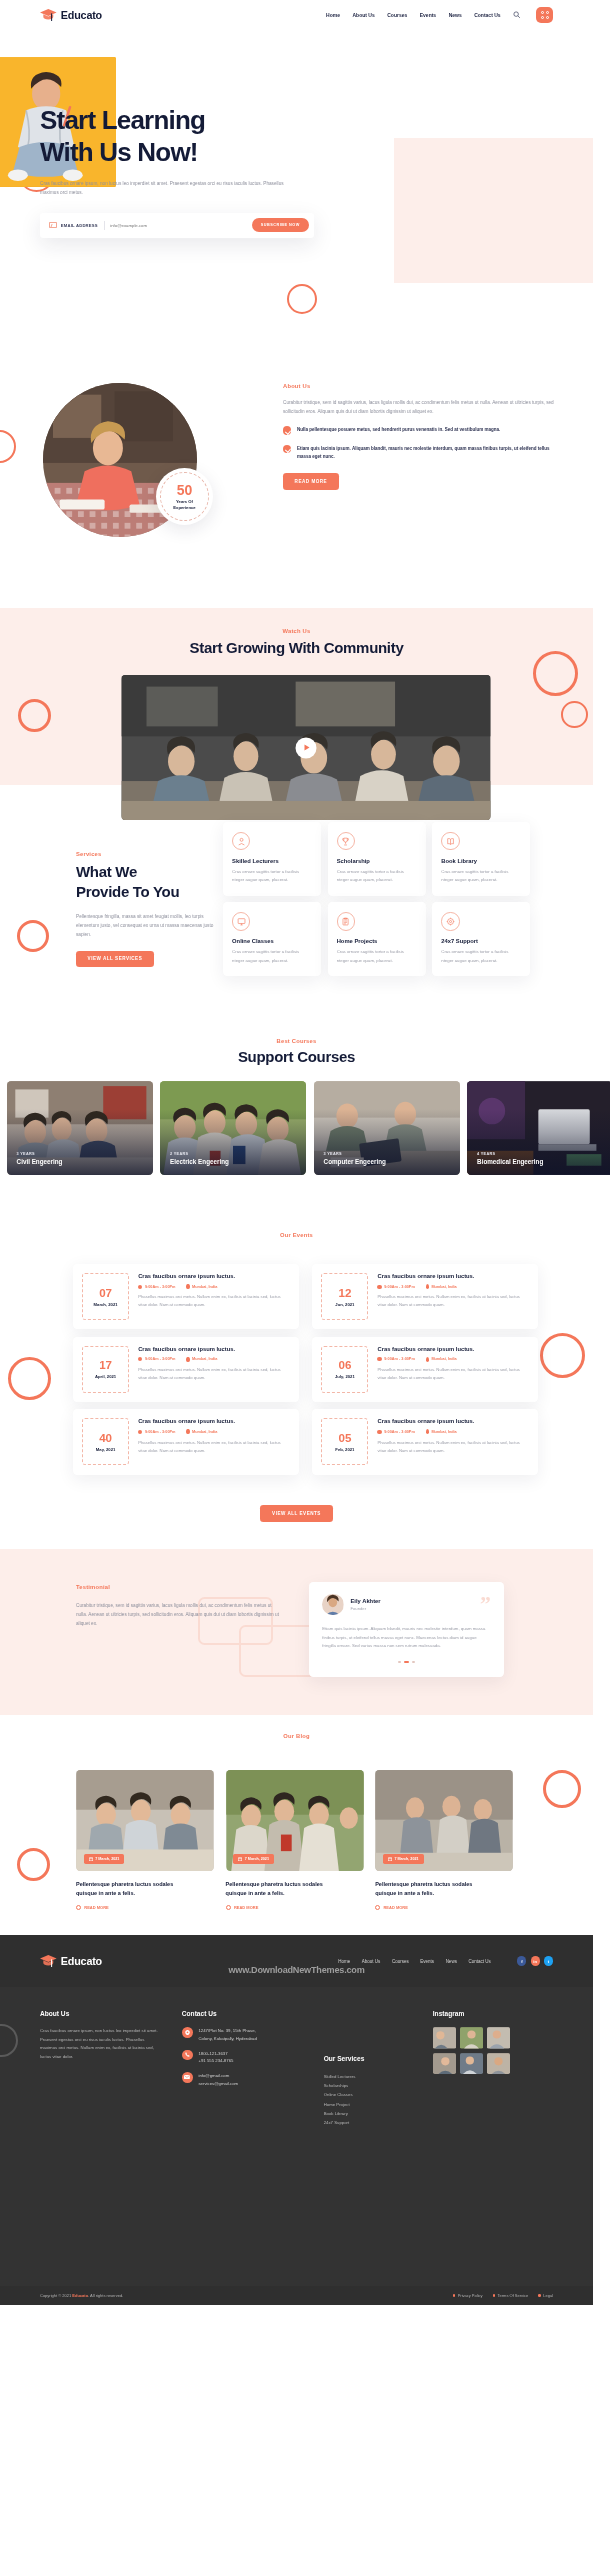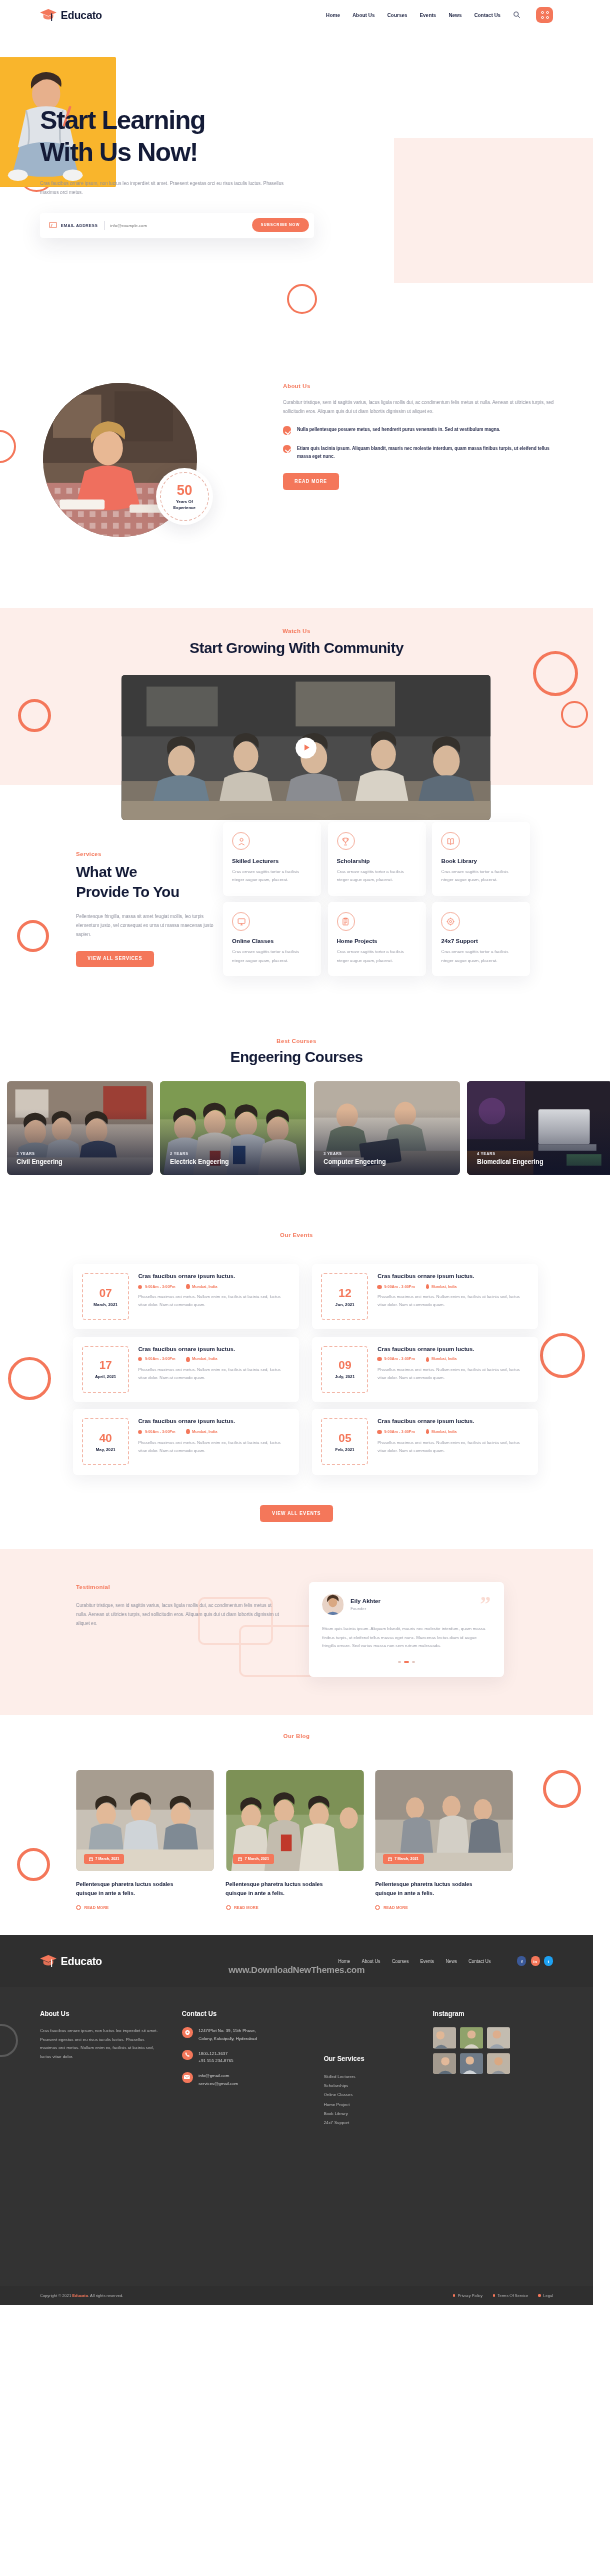--- a/index.html
+++ b/index.html
@@ -431,21 +431,21 @@
             </svg>
           </span>
         <h4>24x7 Support</h4>
         <p>Cras ornare sagittis tortor a facilisis nteger augue quam, placerat.</p>
       </div>
     </div>
   </div>
 
   <div class="courses">
     <div class="eyebrow">Best Courses</div>
-    <div class="h2">Engeering Courses</div>
+    <div class="h2">Support Courses</div>
     <div class="course-row">
       <div class="course-card">
         <svg width="146" height="94" viewBox="0 0 176 113">
           <rect width="176" height="113" fill="#b8aca0"></rect>
             <rect width="176" height="52" fill="#8e7f72"></rect>
           <rect x="116" y="6" width="52" height="40" fill="#9c3f35"></rect>
             <rect x="10" y="10" width="40" height="34" fill="#cfc6bb"></rect>
           <g fill="#deb596">
               <ellipse cx="34" cy="62" rx="13" ry="15"></ellipse>
               <ellipse cx="66" cy="58" rx="12" ry="14"></ellipse>
@@ -596,21 +596,21 @@
             <span>
                 <i class="pin-ico"></i>
                 <b>Mumbai, India</b>
               </span>
           </div>
           <p>Phasellus maximus orci metus. Nullam enim ex, facilisis at lacinia sed, luctus vitae dolor. Nam at commodo quam.</p>
         </div>
       </div>
       <div class="ev-card">
         <div class="ev-date">
-          <span class="d">09</span>
+          <span class="d">06</span>
           <span class="m">July, 2021</span>
         </div>
         <div class="ev-body">
           <h4>Cras faucibus ornare ipsum luctus.</h4>
           <div class="ev-info">
             <span>
                 <i class="dot-ico"></i>
                 <b>9:00Am - 3:00Pm</b>
               </span>
             <span>

